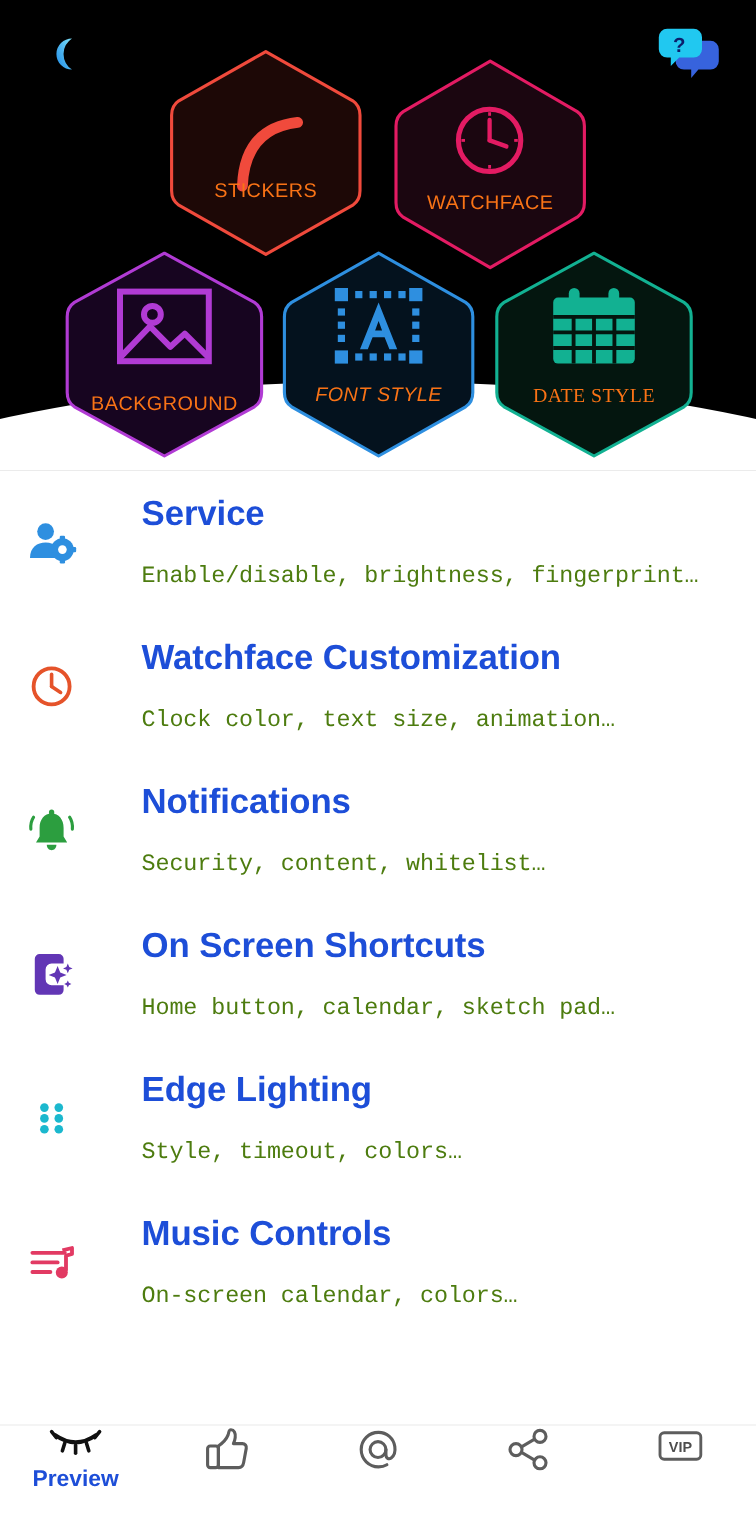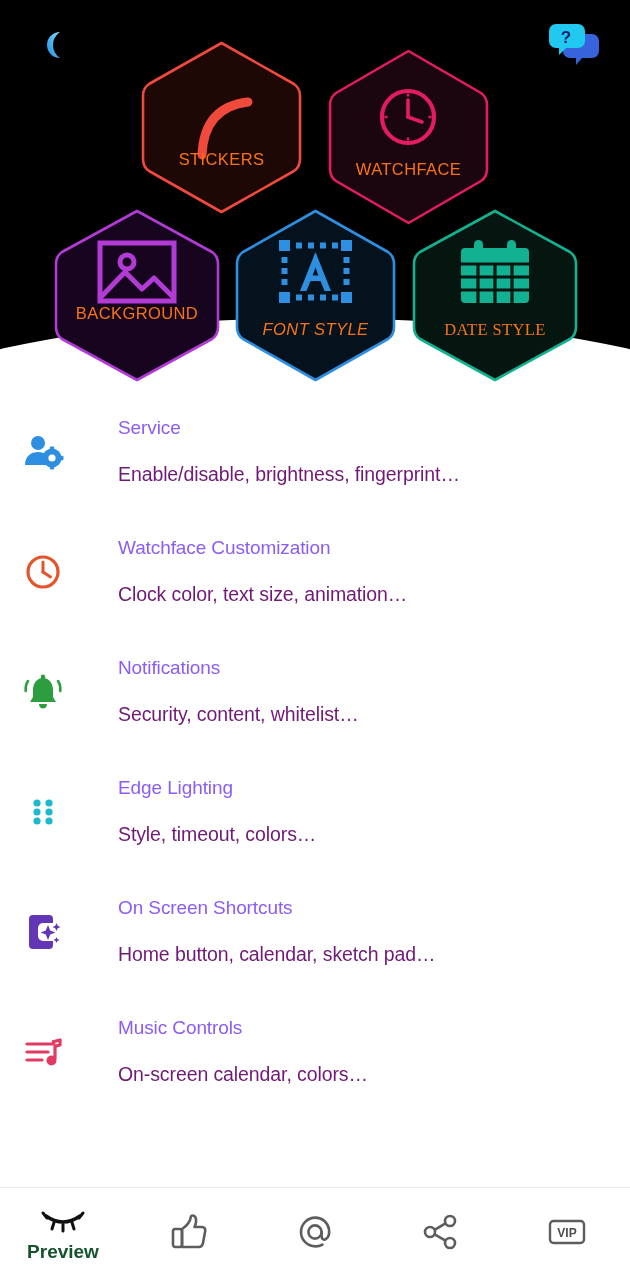--- a/index.html
+++ b/index.html
@@ -88,60 +88,59 @@
     align-items: center;
     justify-content: center;
   }
   .row-text {
     position: absolute;
     left: 118px;
     top: 50%;
     transform: translateY(-50%);
   }
   .row-title {
-    font-size: 19px;
-    color: #8b5cf6;
+    font-size: 29px;
+    color: #1d4ed8;
     line-height: 1.18;
     font-family: "Liberation Sans", sans-serif;
-    font-weight: 400;
+    font-weight: 700;
     letter-spacing: -0.1px;
   }
   .row-sub {
     font-size: 19.5px;
-    color: #701a75;
+    color: #4d7c0f;
     margin-top: 24px;
     line-height: 1.18;
-    font-family: Liberation Sans, sans-serif;
+    font-family: Liberation Mono, monospace;
     letter-spacing: -0.1px;
   }
 
   
   .navbar {
     position: absolute;
     left: 0; bottom: 0;
     width: 630px;
     height: 92px;
     background: #ffffff;
     border-top: 1px solid #ededed;
     display: flex;
     align-items: center;
   }
   .nav-item {
     flex: 1;
     height: 92px;
     display: flex;
     flex-direction: column;
     align-items: center;
-    justify-content: center;
     gap: 2px;
   }
   .nav-label {
     font-size: 19px;
     font-weight: bold;
-    color: #14532d;
+    color: #1d4ed8;
     font-family: "Liberation Sans", sans-serif;
     line-height: 1;
   }
   .nav-icon { display: block; }
 </style>
 </head>
 <body>
 
 <div class="hero">
 
@@ -191,21 +190,21 @@
 
   <div class="hex" style="left:53px; top:208px; width:168px; height:175px;">
     <svg width="168" height="175" viewBox="0 0 168 175">
       <path d="M84 3 L159 44 Q165 48 165 56 L165 119 Q165 127 159 131 L84 172 L9 131 Q3 127 3 119 L3 56 Q3 48 9 44 Z" fill="#170520" stroke="#B13BD4" stroke-width="2.6" stroke-linejoin="round"></path>
       <g>
         <rect x="47" y="35" width="74" height="58" fill="none" stroke="#B13BD4" stroke-width="5"></rect>
         <circle cx="74" cy="54" r="7" fill="none" stroke="#B13BD4" stroke-width="5"></circle>
         <path d="M47 90 L72 64 L89 81 L101 70 L121 90" fill="none" stroke="#B13BD4" stroke-width="5" stroke-linejoin="round"></path>
       </g>
     </svg>
-    <div class="hex-label" style="top:96px;">BACKGROUND</div>
+    <div class="hex-label" style="top:120px;">BACKGROUND</div>
   </div>
 
   <div class="hex" style="left:234px; top:208px; width:163px; height:175px;font-style:italic;">
     <svg width="163" height="175" viewBox="0 0 163 175">
       <path d="M81.5 3 L154 44 Q160 48 160 56 L160 119 Q160 127 154 131 L81.5 172 L9 131 Q3 127 3 119 L3 56 Q3 48 9 44 Z" fill="#04121e" stroke="#2E8FE0" stroke-width="2.6" stroke-linejoin="round"></path>
       <g fill="#2E8FE0">
         <rect x="45" y="32" width="11" height="11"></rect>
         <rect x="107" y="32" width="11" height="11"></rect>
         <rect x="45" y="84" width="11" height="11"></rect>
         <rect x="107" y="84" width="11" height="11"></rect>
@@ -300,47 +299,47 @@
       </svg>
     </span>
     <span class="row-text">
       <div class="row-title">Notifications</div>
       <div class="row-sub">Security, content, whitelist…</div>
     </span>
   </div>
 
   <div class="row">
     <span class="row-icon">
+      <svg width="42" height="42" viewBox="0 0 42 42">
+        <path d="M11 4 h16 a4 4 0 0 1 4 4 v4 h-10 a5 5 0 0 0 -5 5 v8 a5 5 0 0 0 5 5 h10 v4 a4 4 0 0 1 -4 4 h-16 a4 4 0 0 1 -4 -4 v-26 a4 4 0 0 1 4 -4 z" fill="#6236B5"></path>
+        <path d="M26 14 L28.2 19.4 L33.5 21.5 L28.2 23.6 L26 29 L23.8 23.6 L18.5 21.5 L23.8 19.4 Z" fill="#6236B5"></path>
+        <path d="M34.5 12 L35.7 14.8 L38.5 16 L35.7 17.2 L34.5 20 L33.3 17.2 L30.5 16 L33.3 14.8 Z" fill="#6236B5"></path>
+        <path d="M34.5 26 L35.4 28 L37.5 29 L35.4 30 L34.5 32 L33.6 30 L31.5 29 L33.6 28 Z" fill="#6236B5"></path>
+      </svg>
+    </span>
+    <span class="row-text">
+      <div class="row-title">On Screen Shortcuts</div>
+      <div class="row-sub">Home button, calendar, sketch pad…</div>
+    </span>
+  </div>
+
+  <div class="row">
+    <span class="row-icon">
       <svg width="42" height="42" viewBox="0 0 42 42" fill="#1BB8CE">
         <circle cx="15" cy="12" r="3.6"></circle>
           <circle cx="27" cy="12" r="3.6"></circle>
         <circle cx="15" cy="21" r="3.6"></circle>
           <circle cx="27" cy="21" r="3.6"></circle>
         <circle cx="15" cy="30" r="3.6"></circle>
           <circle cx="27" cy="30" r="3.6"></circle>
       </svg>
     </span>
     <span class="row-text">
       <div class="row-title">Edge Lighting</div>
       <div class="row-sub">Style, timeout, colors…</div>
-    </span>
-  </div>
-
-  <div class="row">
-    <span class="row-icon">
-      <svg width="42" height="42" viewBox="0 0 42 42">
-        <path d="M11 4 h16 a4 4 0 0 1 4 4 v4 h-10 a5 5 0 0 0 -5 5 v8 a5 5 0 0 0 5 5 h10 v4 a4 4 0 0 1 -4 4 h-16 a4 4 0 0 1 -4 -4 v-26 a4 4 0 0 1 4 -4 z" fill="#6236B5"></path>
-        <path d="M26 14 L28.2 19.4 L33.5 21.5 L28.2 23.6 L26 29 L23.8 23.6 L18.5 21.5 L23.8 19.4 Z" fill="#6236B5"></path>
-        <path d="M34.5 12 L35.7 14.8 L38.5 16 L35.7 17.2 L34.5 20 L33.3 17.2 L30.5 16 L33.3 14.8 Z" fill="#6236B5"></path>
-        <path d="M34.5 26 L35.4 28 L37.5 29 L35.4 30 L34.5 32 L33.6 30 L31.5 29 L33.6 28 Z" fill="#6236B5"></path>
-      </svg>
-    </span>
-    <span class="row-text">
-      <div class="row-title">On Screen Shortcuts</div>
-      <div class="row-sub">Home button, calendar, sketch pad…</div>
     </span>
   </div>
 
   <div class="row">
     <span class="row-icon">
       <svg width="42" height="42" viewBox="0 0 42 42">
         <g stroke="#E23A63" stroke-width="3.2" stroke-linecap="round">
           <line x1="5" y1="13" x2="32" y2="13"></line>
           <line x1="5" y1="21" x2="26" y2="21"></line>
           <line x1="5" y1="29" x2="20" y2="29"></line>

